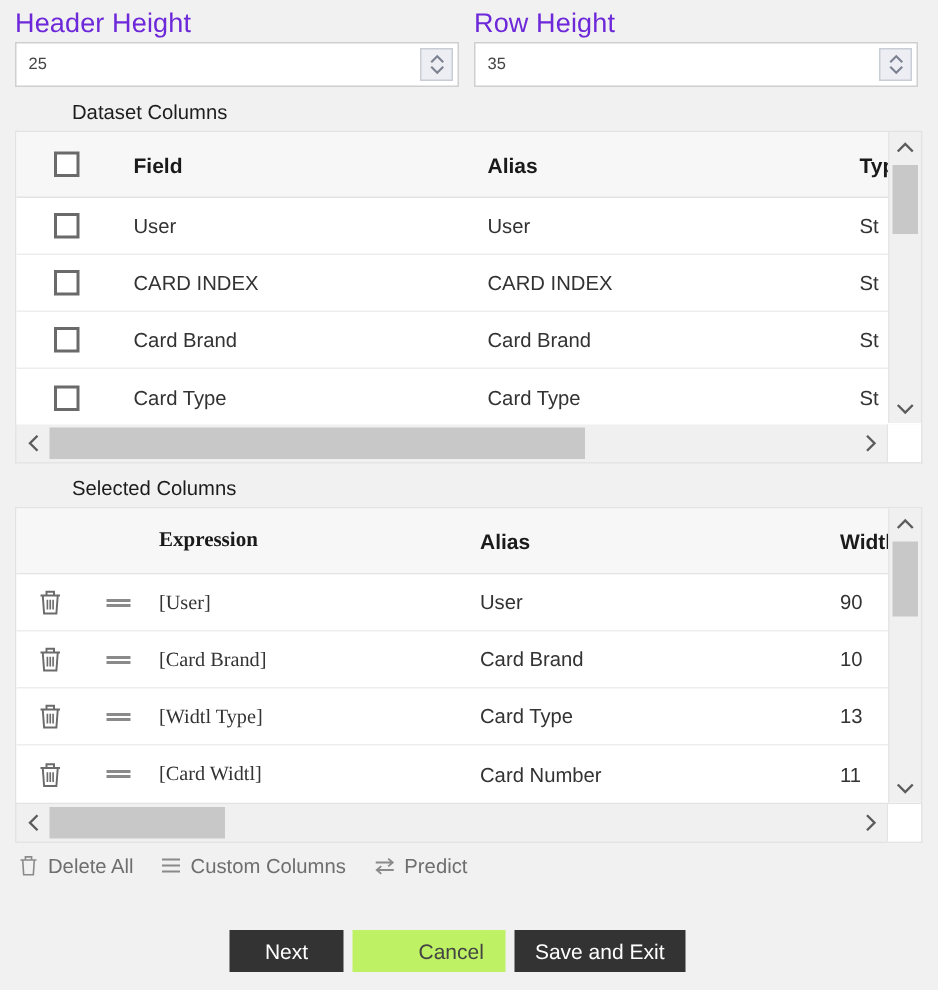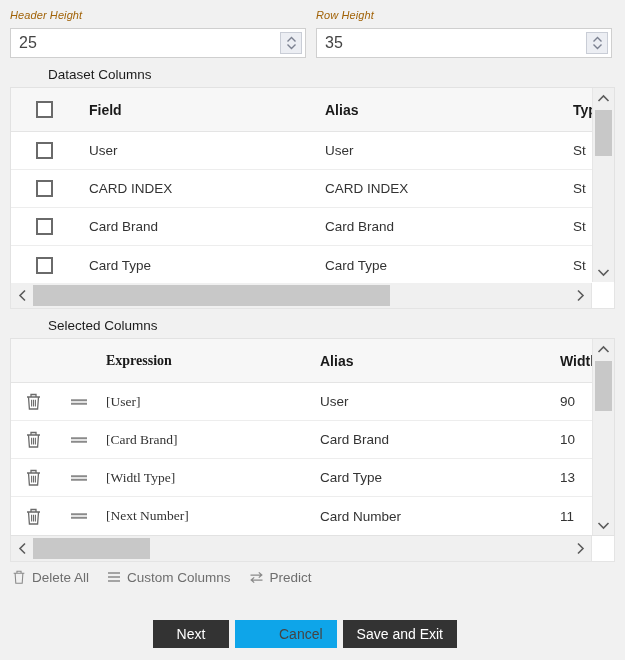--- a/index.html
+++ b/index.html
@@ -12,30 +12,30 @@
     color: #222;
     overflow: hidden;
   }
 
   .page { position: relative; width: 625px; height: 660px; background: #f1f1f1; }
 
   
   .fields-row { display: flex; padding: 6px 10px 0 10px; gap: 10px; }
   .field-group { width: 296px; }
   .field-label {
-    font-size: 11px; color: #a16207; line-height: 18px;
-    padding-bottom: 4px; letter-spacing: .1px; font-style: italic;
+    font-size: 18px; color: #6d28d9; line-height: 18px;
+    padding-bottom: 4px; letter-spacing: .1px;
   }
   .spin-wrap {
     position: relative; height: 30px; background: #fff;
     border: 1px solid #cfcfcf; display: flex; align-items: center;
   }
   .spin-input {
     border: 0; outline: none; background: transparent;
-    font-family: "Liberation Sans", sans-serif; font-size: 16px;
+    font-family: "Liberation Sans", sans-serif; font-size: 11px;
     color: #444; padding: 0 8px; height: 100%; width: 100%;
   }
   .spin-btns {
     position: absolute; right: 3px; top: 3px;
     width: 22px; height: 22px; background: #eceef3;
     border: 1px solid #c9cdd6;
     display: flex; flex-direction: column;
     align-items: center; justify-content: center;
   }
   .spin-btns svg { display: block; }
@@ -122,21 +122,21 @@
   .footer {
     position: absolute; left: 0; right: 15px; bottom: 12px;
     display: flex; justify-content: center; gap: 6px;
   }
   .btn {
     height: 28px; min-width: 76px; padding: 0 14px;
     font-family: "Liberation Sans", sans-serif; font-size: 14px;
     border: none; cursor: pointer; line-height: 28px; text-align: center;
   }
   .btn-dark { background: #333333; color: #ffffff; }
-  .btn-light { background: #0ea5e9; color: #444444; padding-left: 44px; }
+  .btn-light { background: #bef264; color: #444444; padding-left: 44px; }
 </style>
 </head>
 <body>
 
 <div class="page">
 
   <div class="fields-row">
 
     <div class="field-group">
       <div class="field-label">Header Height</div>
@@ -317,21 +317,21 @@
           <svg width="17" height="19" viewBox="0 0 17 19">
             <path d="M2,5 H15 M6,5 V2.5 H11 V5 M3.5,5 L4.4,17 H12.6 L13.5,5" fill="none" stroke="#6b6b6b" stroke-width="1.3"></path>
             <path d="M6.6,7.8 V14.4 M8.5,7.8 V14.4 M10.4,7.8 V14.4" fill="none" stroke="#6b6b6b" stroke-width="1.1"></path>
           </svg>
         </div>
         <div class="c-drag icon-btn">
           <svg width="18" height="10" viewBox="0 0 18 10">
             <path d="M1,3.3 H17 M1,6.7 H17" stroke="#8a8a8a" stroke-width="2"></path>
           </svg>
         </div>
-        <div class="c-expr">[Next Number]</div>
+        <div class="c-expr">[Card Widtl]</div>
         <div class="c-alias2">Card Number</div>
         <div class="c-width">11</div>
       </div>
     </div>
 
     <div class="vscroll">
       <div class="arrow up">
         <svg width="13" height="9" viewBox="0 0 13 9">
           <polyline points="1.5,7 6.5,2 11.5,7" fill="none" stroke="#5c5c5c" stroke-width="1.6"></polyline>
         </svg>

